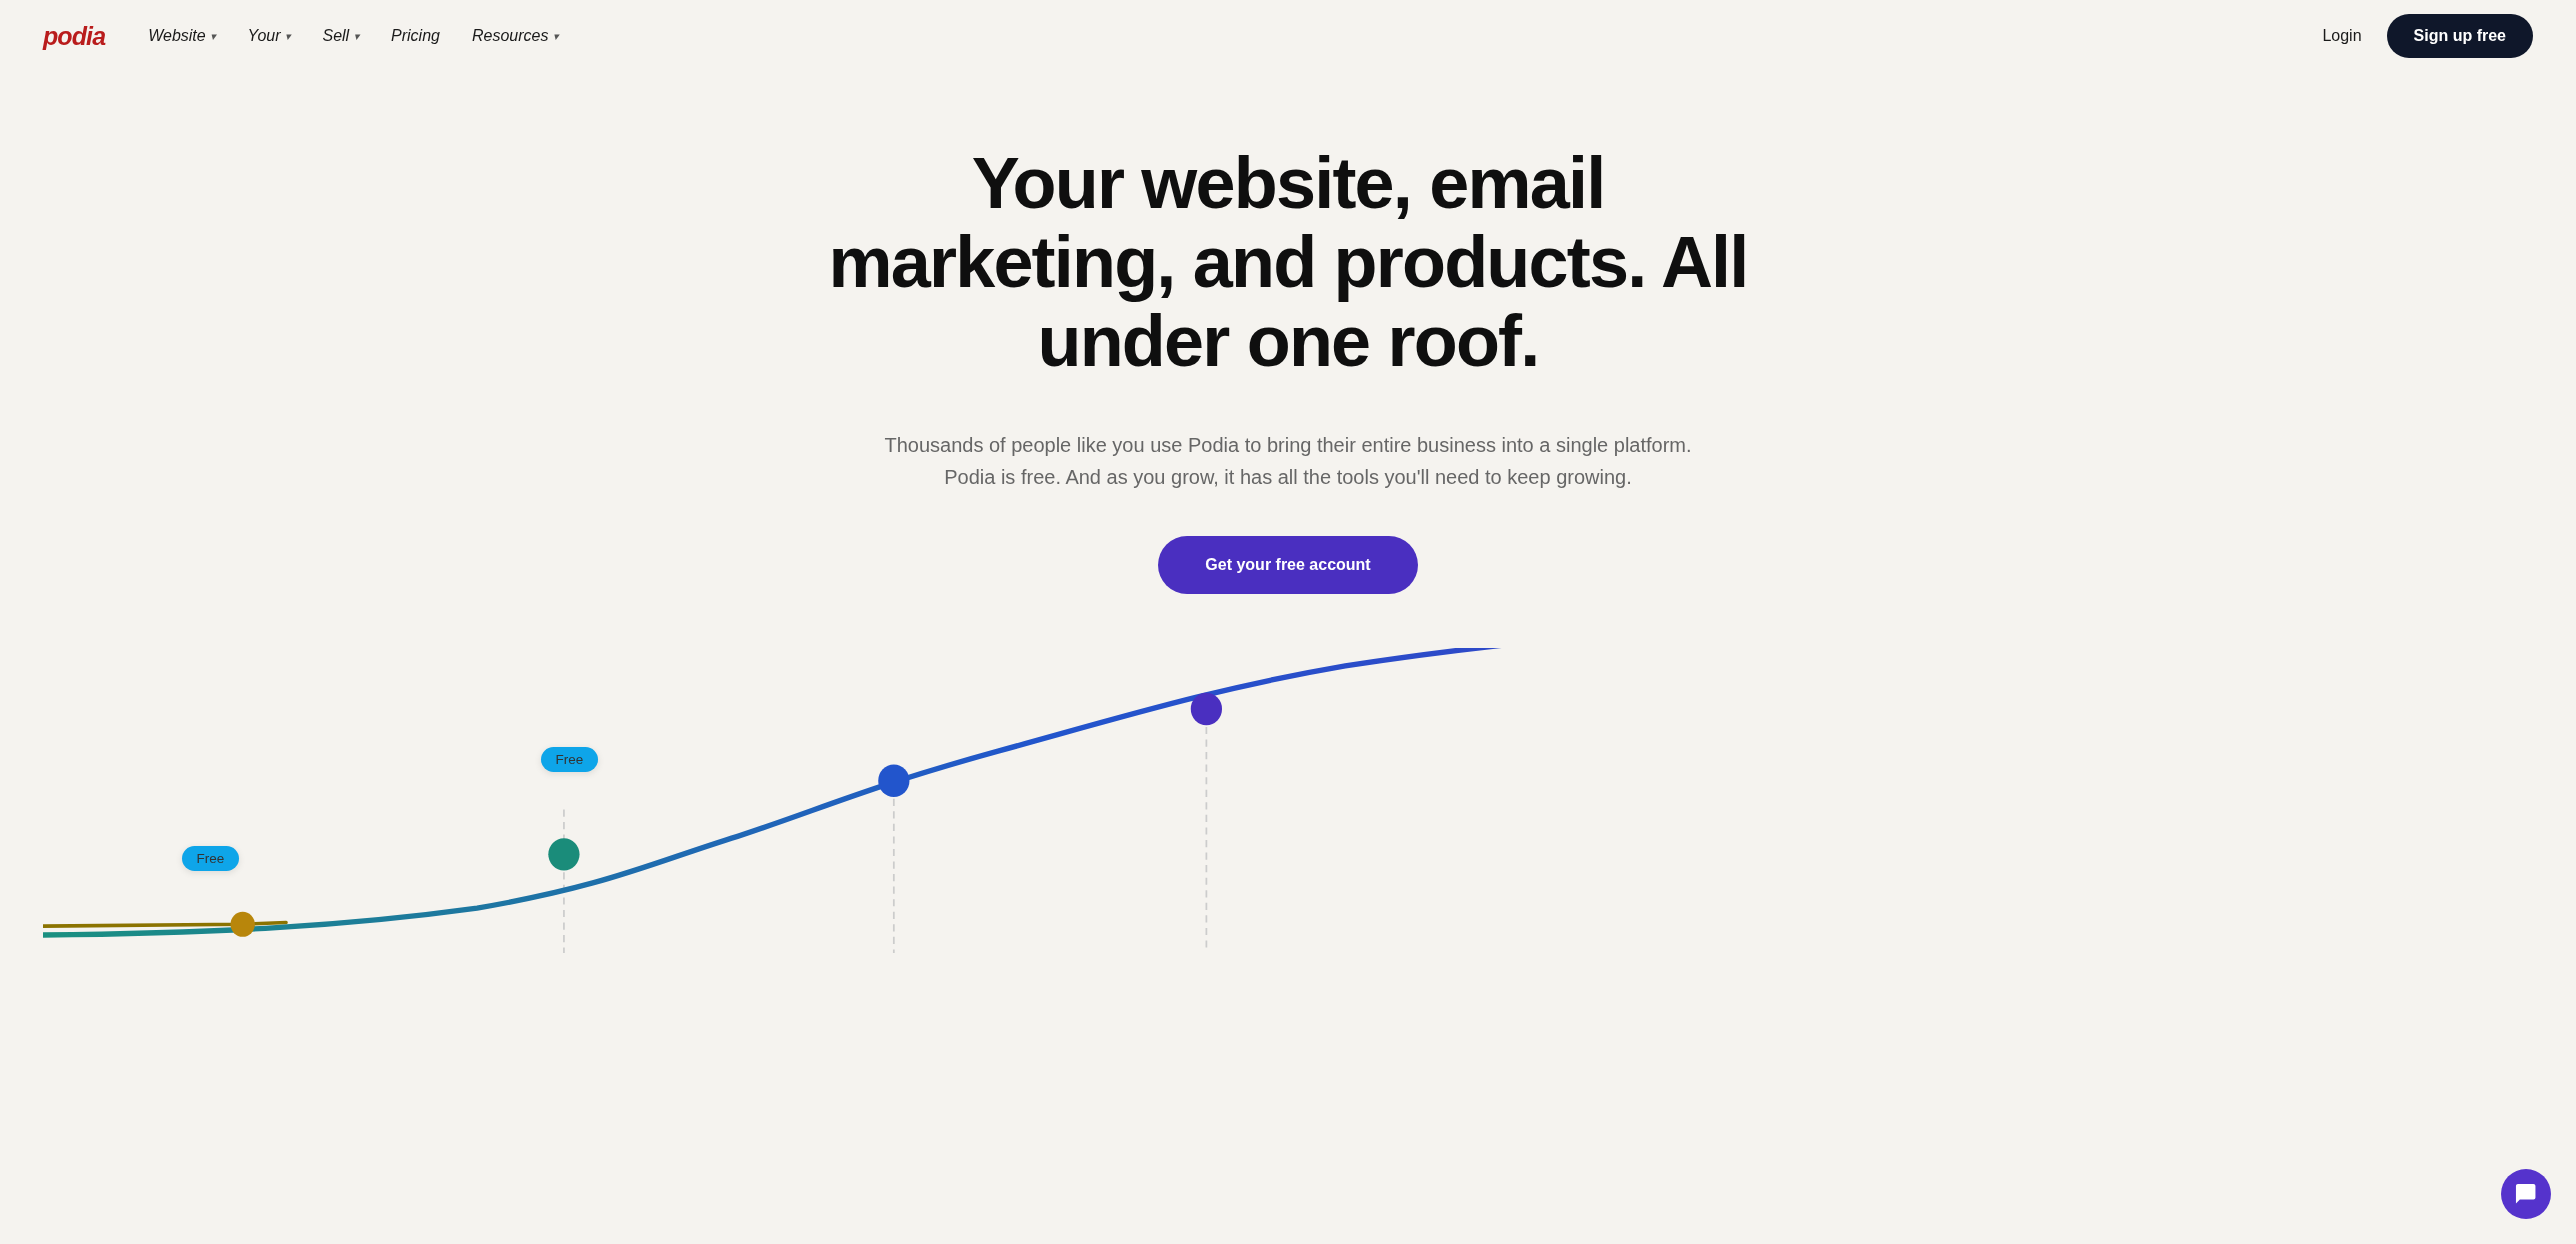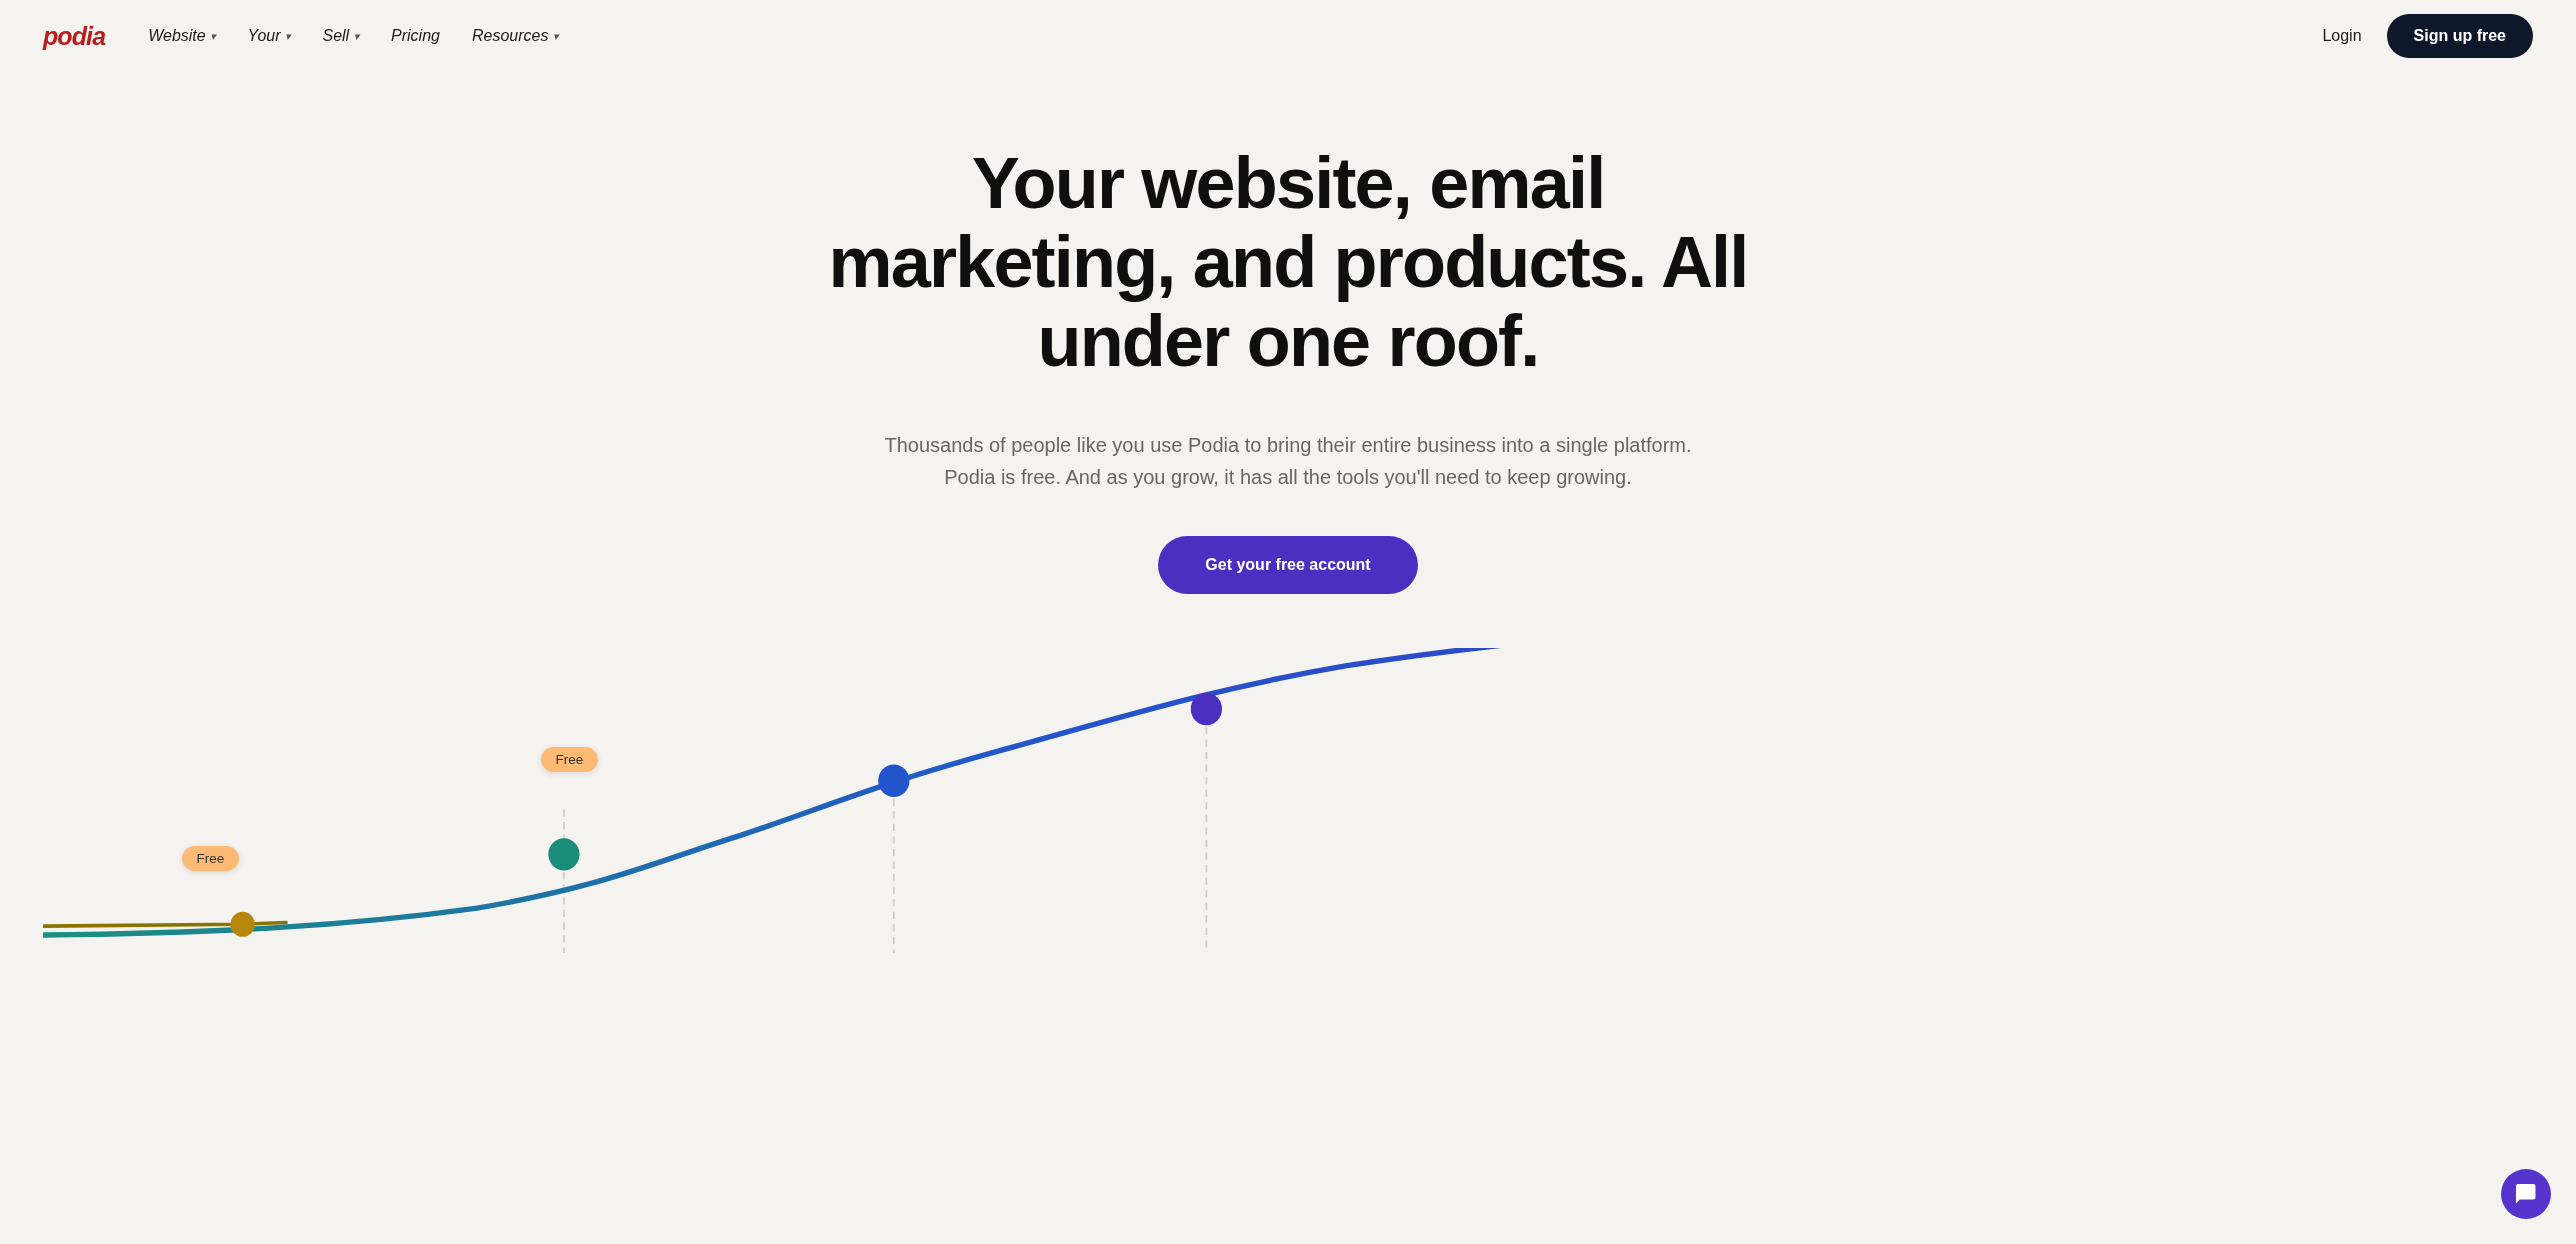--- a/index.html
+++ b/index.html
@@ -140,21 +140,21 @@
       border-radius: 50%;
       cursor: pointer;
       z-index: 100;
       display: flex;
       align-items: center;
       justify-content: center;
     }
 
     
     .chart-label {
-      background: #fdba74;
+      background: #0ea5e9;
       border-radius: 18px;
       padding: 5.4px 14.4px;
       font-size: 13.5px;
       color: #333;
       font-weight: 500;
       box-shadow: 0 1.8px 7.2px rgba(0,0,0,0.1);
       position: absolute;
       white-space: nowrap;
     }
   </style>

